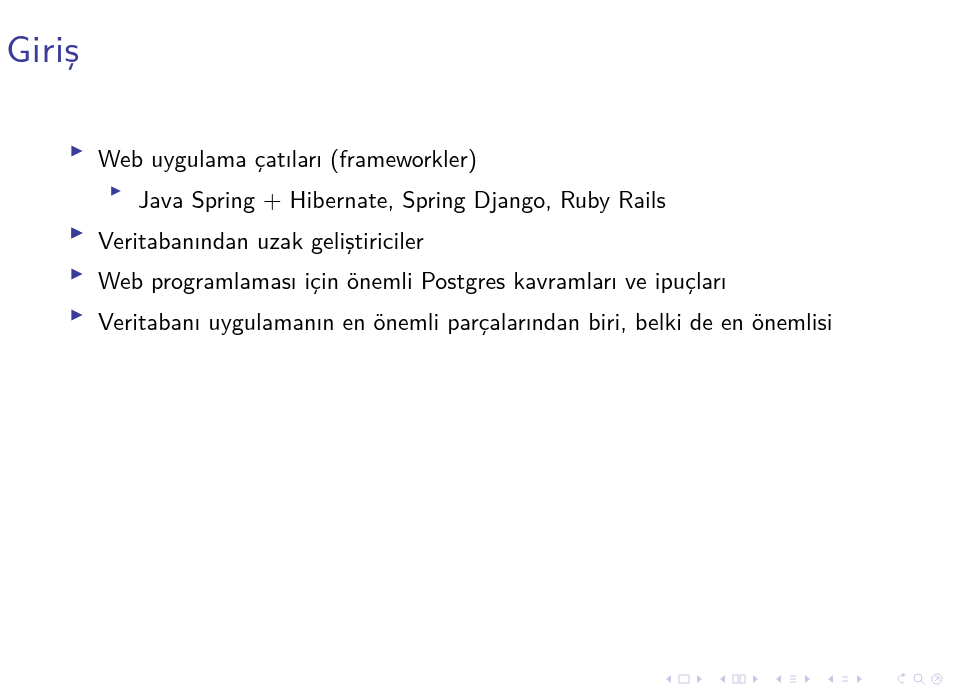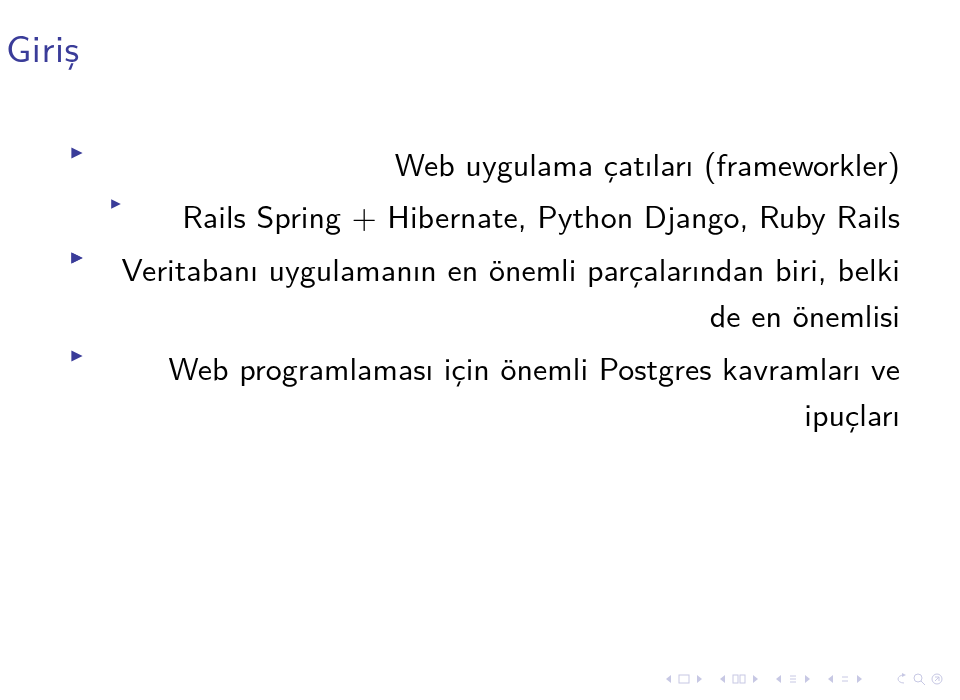--- a/index.html
+++ b/index.html
@@ -26,23 +26,22 @@
     left: 6px;
     font-size: 38px;
     color: #3a3c99;
     letter-spacing: 0.5px;
   }
   .content {
     position: absolute;
     top: 140px;
     left: 70px;
     right: 60px;
-    font-size: 32px;
+    font-size: 24px;
     line-height: 1.45;
-    text-align: right;
   }
   .lvl1 {
     position: relative;
     padding-left: 28px;
     margin-bottom: 6px;
   }
   .lvl2 {
     position: relative;
     padding-left: 68px;
     margin-bottom: 6px;
@@ -93,49 +92,57 @@
       <span>Web uygulama çatıları (frameworkler)</span>
     </div>
 
 
     <div class="lvl2">
       <span class="bullet">
         <svg width="12" height="12" viewBox="0 0 10 10">
             <polygon points="1,1 9,5 1,9" fill="#3a3c99"></polygon>
           </svg>
       </span>
-      <span>Rails Spring + Hibernate, Python Django, Ruby Rails</span>
-    </div>
-
-    <div class="lvl1">
-      <span class="bullet">
-        <svg width="14" height="14" viewBox="0 0 10 10">
-            <polygon points="1,1 9,5 1,9" fill="#3a3c99"></polygon>
-          </svg>
-      </span>
-    </div>
-
-
+      <span>Java Spring + Hibernate, Spring Django, Ruby Rails</span>
+    </div>
+
+    <div class="lvl1">
+      <span class="bullet">
+        <svg width="14" height="14" viewBox="0 0 10 10">
+            <polygon points="1,1 9,5 1,9" fill="#3a3c99"></polygon>
+          </svg>
+      </span>
+    </div>
+
+
+    <div class="lvl1">
+      <span class="bullet">
+        <svg width="14" height="14" viewBox="0 0 10 10">
+            <polygon points="1,1 9,5 1,9" fill="#3a3c99"></polygon>
+          </svg>
+      </span>
+      <span>Veritabanından uzak geliştiriciler</span>
+    </div>
+
+    <div class="lvl1">
+      <span class="bullet">
+        <svg width="14" height="14" viewBox="0 0 10 10">
+            <polygon points="1,1 9,5 1,9" fill="#3a3c99"></polygon>
+          </svg>
+      </span>
+      <span>Web programlaması için önemli Postgres kavramları ve ipuçları</span>
+    </div>
 
     <div class="lvl1">
       <span class="bullet">
         <svg width="14" height="14" viewBox="0 0 10 10">
             <polygon points="1,1 9,5 1,9" fill="#3a3c99"></polygon>
           </svg>
       </span>
       <span>Veritabanı uygulamanın en önemli parçalarından biri, belki de en önemlisi</span>
-    </div>
-
-    <div class="lvl1">
-      <span class="bullet">
-        <svg width="14" height="14" viewBox="0 0 10 10">
-            <polygon points="1,1 9,5 1,9" fill="#3a3c99"></polygon>
-          </svg>
-      </span>
-      <span>Web programlaması için önemli Postgres kavramları ve ipuçları</span>
     </div>
 
   </div>
 
   <div class="nav">
     <span class="nav-seg">
       <svg width="10" height="10" viewBox="0 0 10 10">
           <polygon points="7,1 2,5 7,9" fill="#c7c8e4"></polygon>
         </svg>
     </span>

